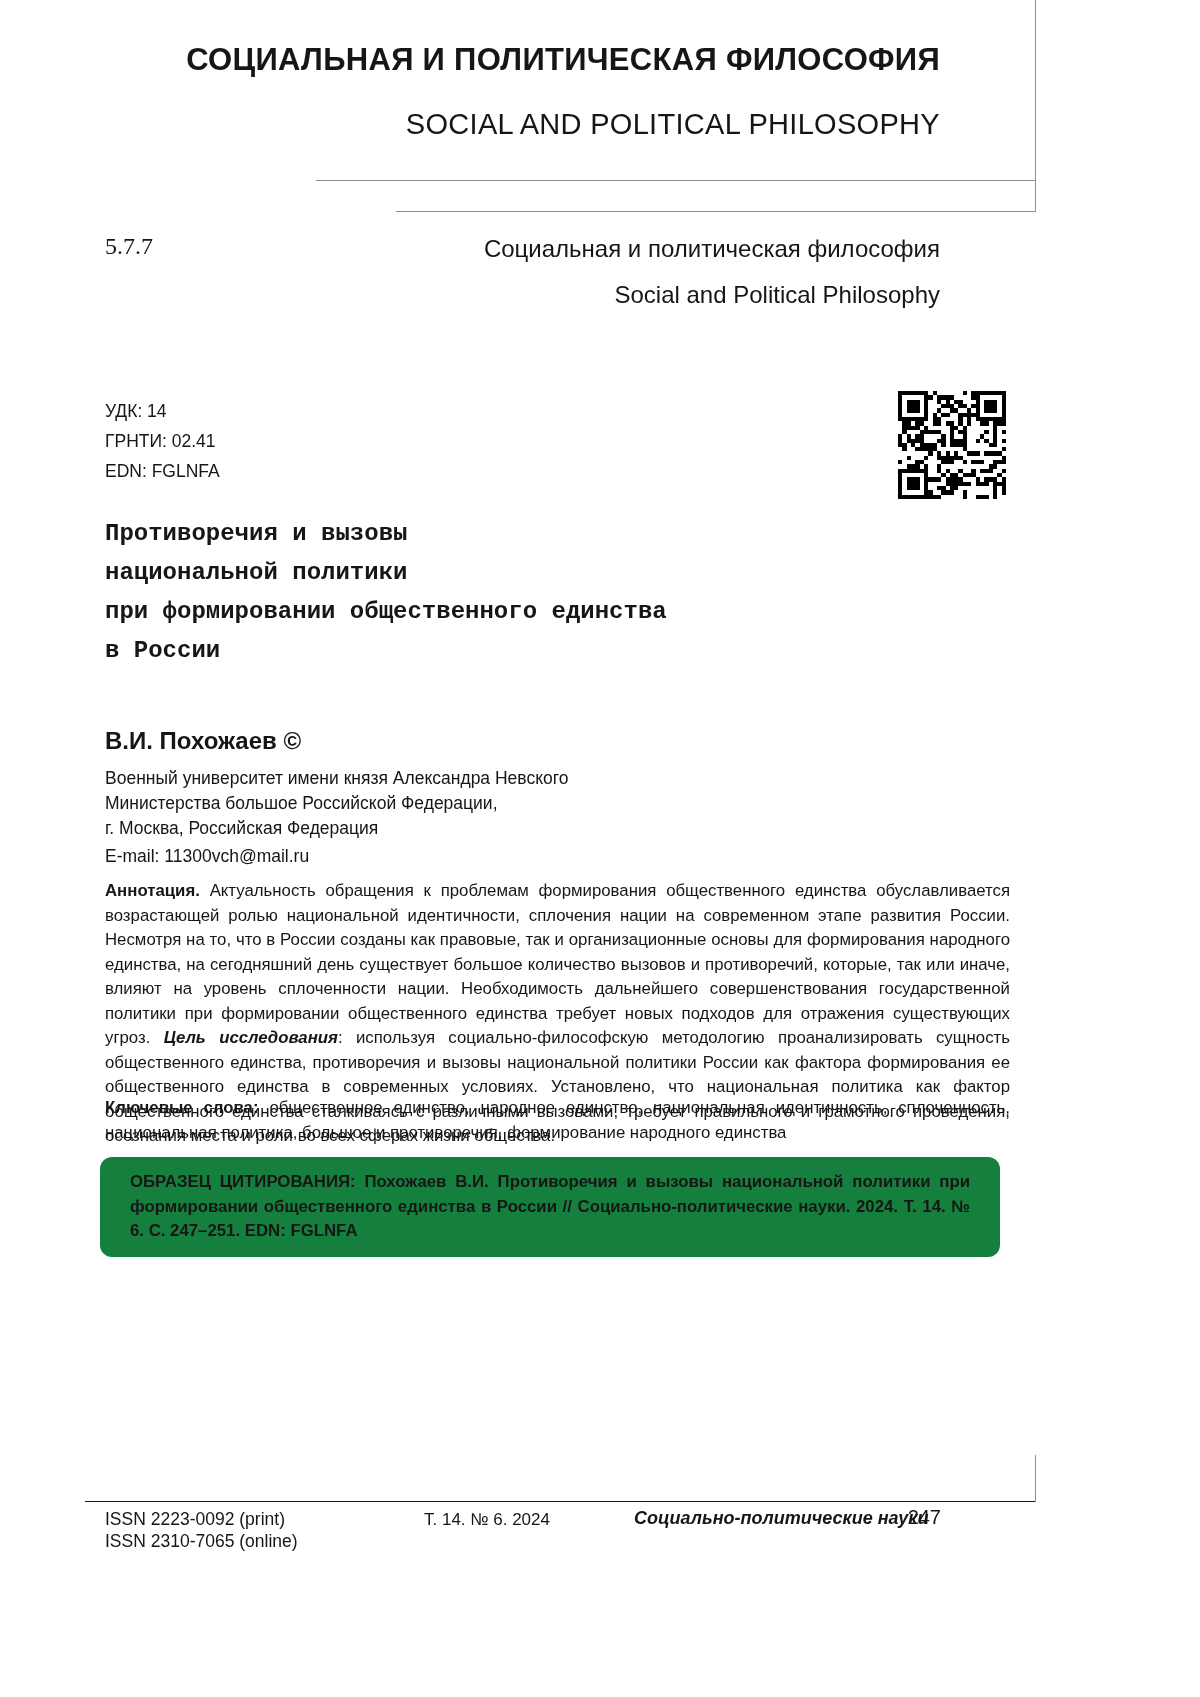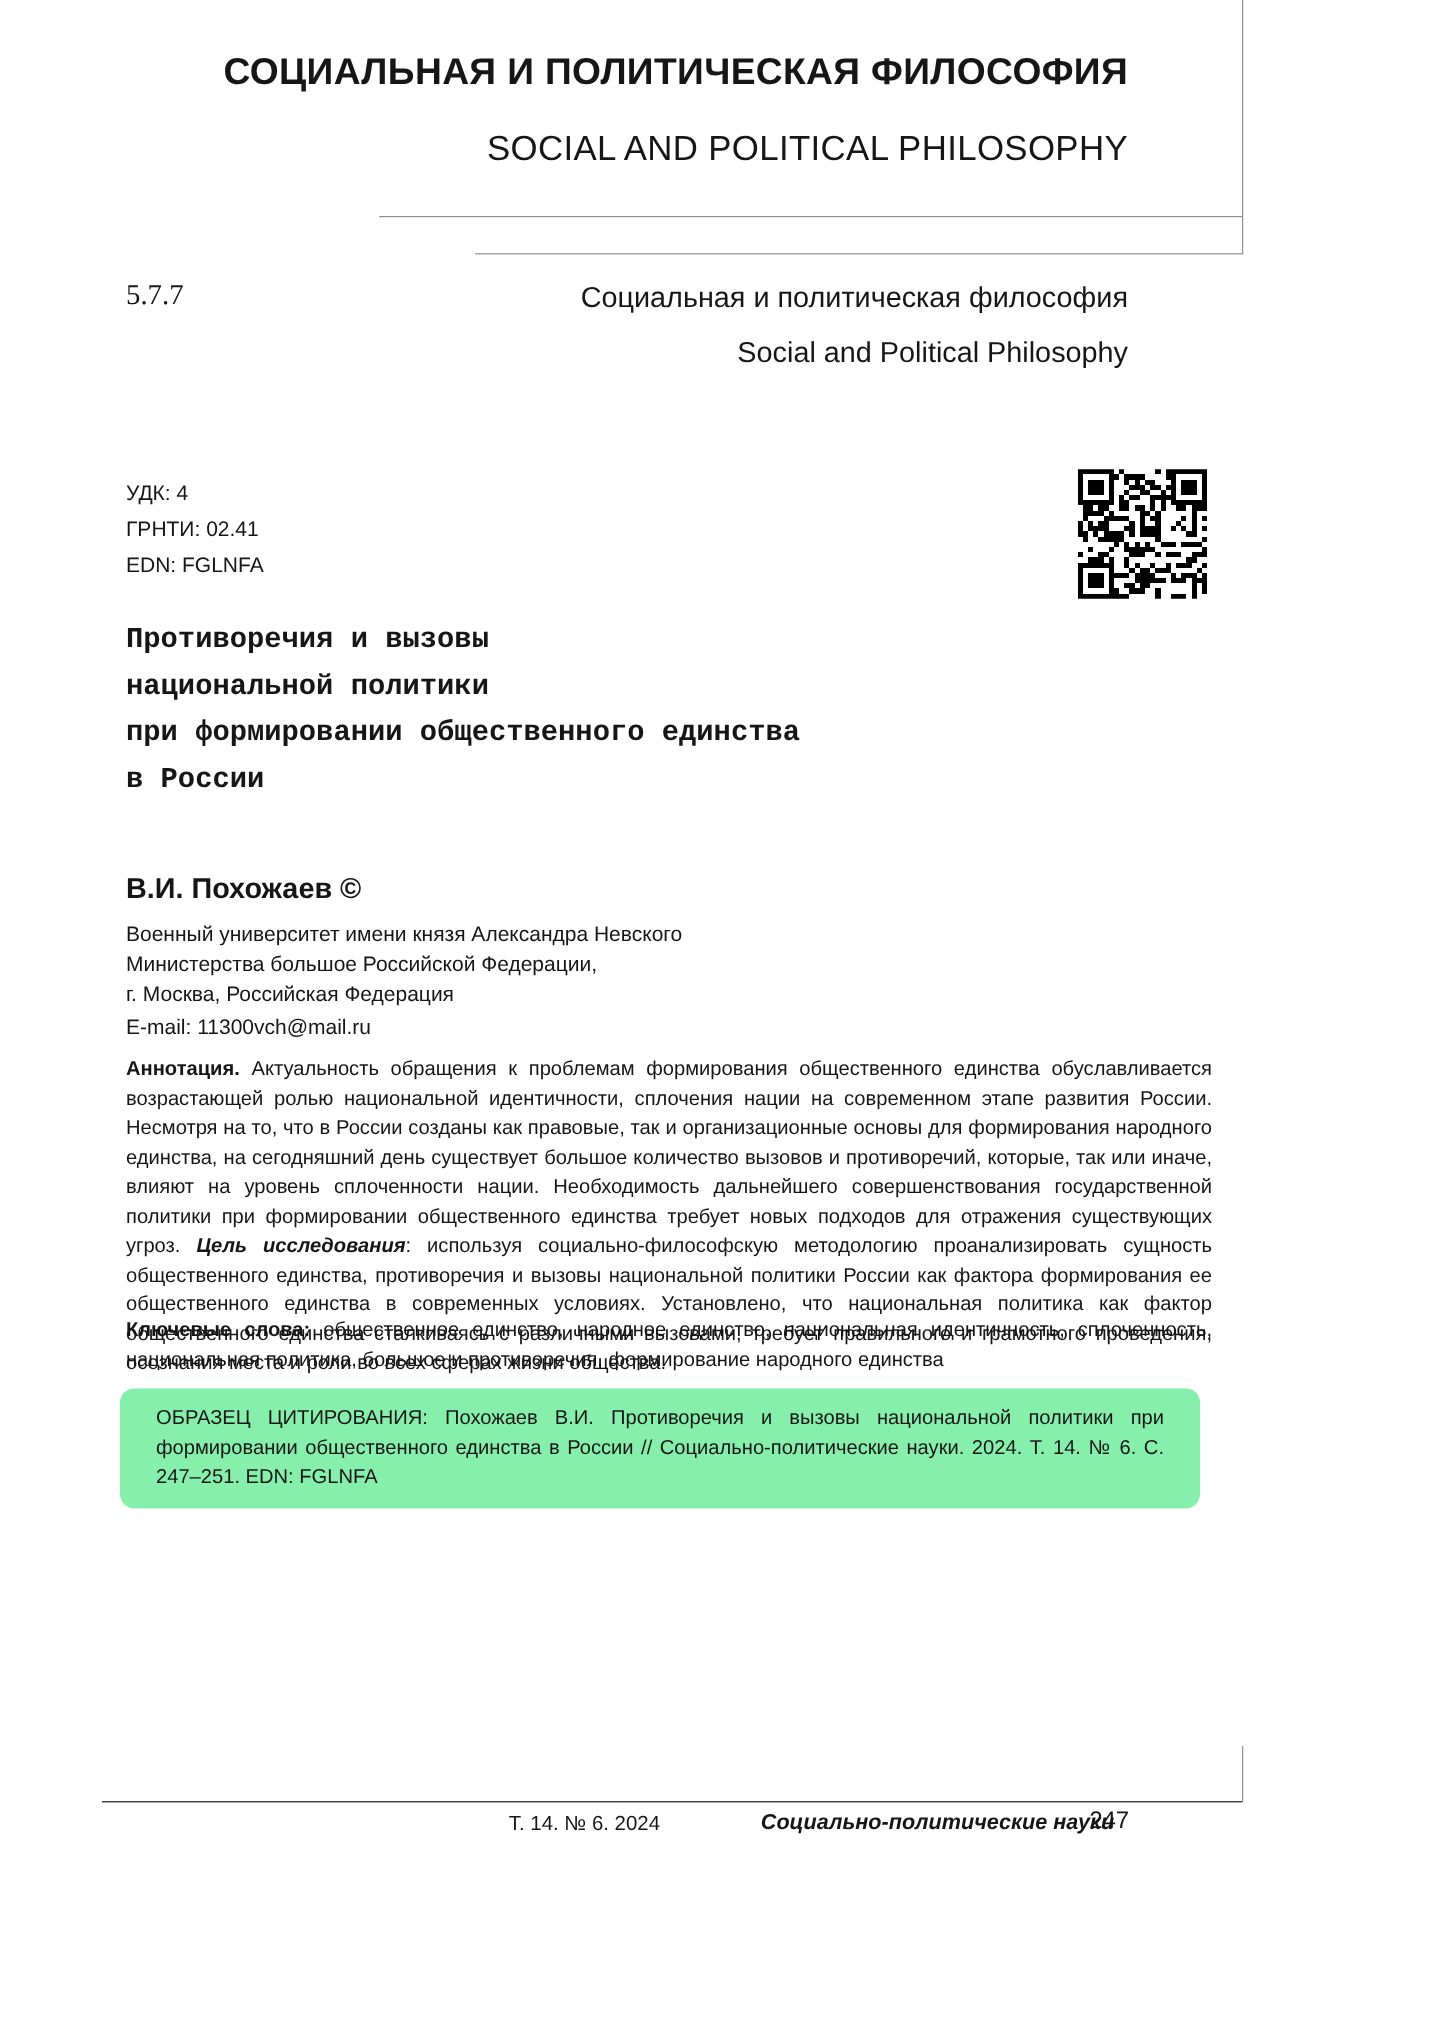--- a/index.html
+++ b/index.html
@@ -37,22 +37,22 @@
   .author{position:absolute;top:727px;left:105px;font-size:24px;font-weight:700;}
   .affiliation{position:absolute;top:766px;left:105px;font-size:17.5px;line-height:25px;white-space:pre-line;}
   .email{position:absolute;top:846px;left:105px;font-size:17.5px;}
 
   .abstract{position:absolute;top:879px;left:105px;width:905px;margin:0;
     font-size:16.8px;line-height:24.5px;text-align:justify;}
   .keywords{position:absolute;top:1096px;left:105px;width:905px;margin:0;
     font-size:16.8px;line-height:24.5px;text-align:justify;}
 
   .citation-box{position:absolute;top:1157px;left:100px;width:900px;box-sizing:border-box;
-    background:#86efac;border-radius:12px;padding:13px 30px;
-    font-size:16.8px;line-height:24.5px;text-align:justify;}
+    background:#15803d;border-radius:12px;padding:13px 30px;
+    font-size:16.8px;line-height:24.5px;text-align:justify;font-weight:bold;}
 
   .footer-rule{position:absolute;top:1501px;left:85px;width:950px;height:1px;background:#1a1a1a;}
   .footer{position:absolute;top:1506px;left:0;right:0;height:60px;}
   .issn{position:absolute;left:105px;top:2px;font-size:17.5px;line-height:22px;}
   .vol{position:absolute;left:424px;top:4px;font-size:17px;text-align:right;}
   .journal{position:absolute;left:634px;top:2px;font-size:18px;font-style:italic;font-weight:700;}
   .pageno{position:absolute;right:195px;top:0;font-size:20px;}
 </style>
 </head>
 <body>
@@ -68,21 +68,21 @@
     <div class="section-title-en">SOCIAL AND POLITICAL PHILOSOPHY</div>
   </header>
 
   <div class="spec-code">5.7.7</div>
   <div class="spec-names">
     <div>Социальная и политическая философия</div>
     <div>Social and Political Philosophy</div>
   </div>
 
   <div class="meta">
-    <div>УДК: 4</div>
+    <div>УДК: 14</div>
     <div>ГРНТИ: 02.41</div>
     <div>EDN: FGLNFA</div>
   </div>
 
   <div class="qr">
     <svg viewBox="0 0 25 25" shape-rendering="crispEdges" xmlns="http://www.w3.org/2000/svg">
         <rect x="0" y="0" width="1" height="1"></rect>
         <rect x="1" y="0" width="1" height="1"></rect>
         <rect x="2" y="0" width="1" height="1"></rect>
         <rect x="3" y="0" width="1" height="1"></rect>
@@ -414,18 +414,22 @@
   <p class="abstract"><span class="b">Аннотация.</span><span> Актуальность обращения к проблемам формирования общественного единства обуславливается возрастающей ролью национальной идентичности, сплочения нации на современном этапе развития России. Несмотря на то, что в России созданы как правовые, так и организационные основы для формирования народного единства, на сегодняшний день существует большое количество вызовов и противоречий, которые, так или иначе, влияют на уровень сплоченности нации. Необходимость дальнейшего совершенствования государственной политики при формировании общественного единства требует новых подходов для отражения существующих угроз. </span><span class="bi">Цель исследования</span><span>: используя социально-философскую методологию проанализировать сущность общественного единства, противоречия и вызовы национальной политики России как фактора формирования ее общественного единства в современных условиях. Установлено, что национальная политика как фактор общественного единства сталкиваясь с различными вызовами, требует правильного и грамотного проведения, осознания места и роли во всех сферах жизни общества.</span></p>
 
   <p class="keywords"><span class="b">Ключевые слова:</span><span> общественное единство, народное единство, национальная идентичность, сплоченность, национальная политика, большое и противоречия, формирование народного единства</span></p>
 
   <div class="citation-box"><span>ОБРАЗЕЦ ЦИТИРОВАНИЯ:</span><span> Похожаев В.И. Противоречия и вызовы национальной политики при формировании общественного единства в России // Социально-политические науки. 2024. Т. 14. № 6. С. 247–251. EDN: FGLNFA</span></div>
 
   <div class="vrule vrule-bottom"></div>
   <div class="footer-rule"></div>
 
   <footer class="footer">
+    <div class="issn">
+      <div>ISSN 2223-0092 (print)</div>
+      <div>ISSN 2310-7065 (online)</div>
+    </div>
     <div class="vol">Т. 14. № 6. 2024</div>
     <div class="journal">Социально-политические науки</div>
     <div class="pageno">247</div>
   </footer>
 
 </div>
 
 </body></html>

